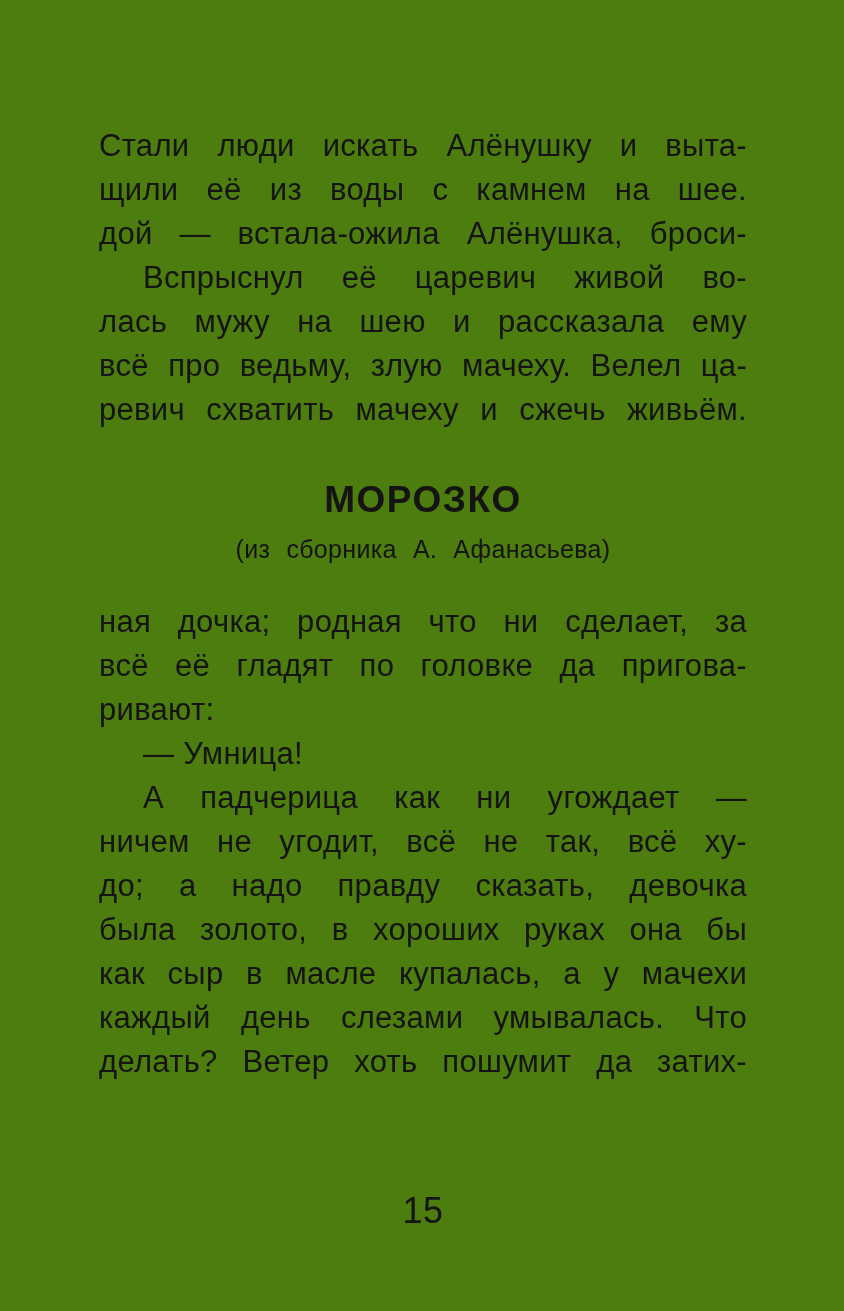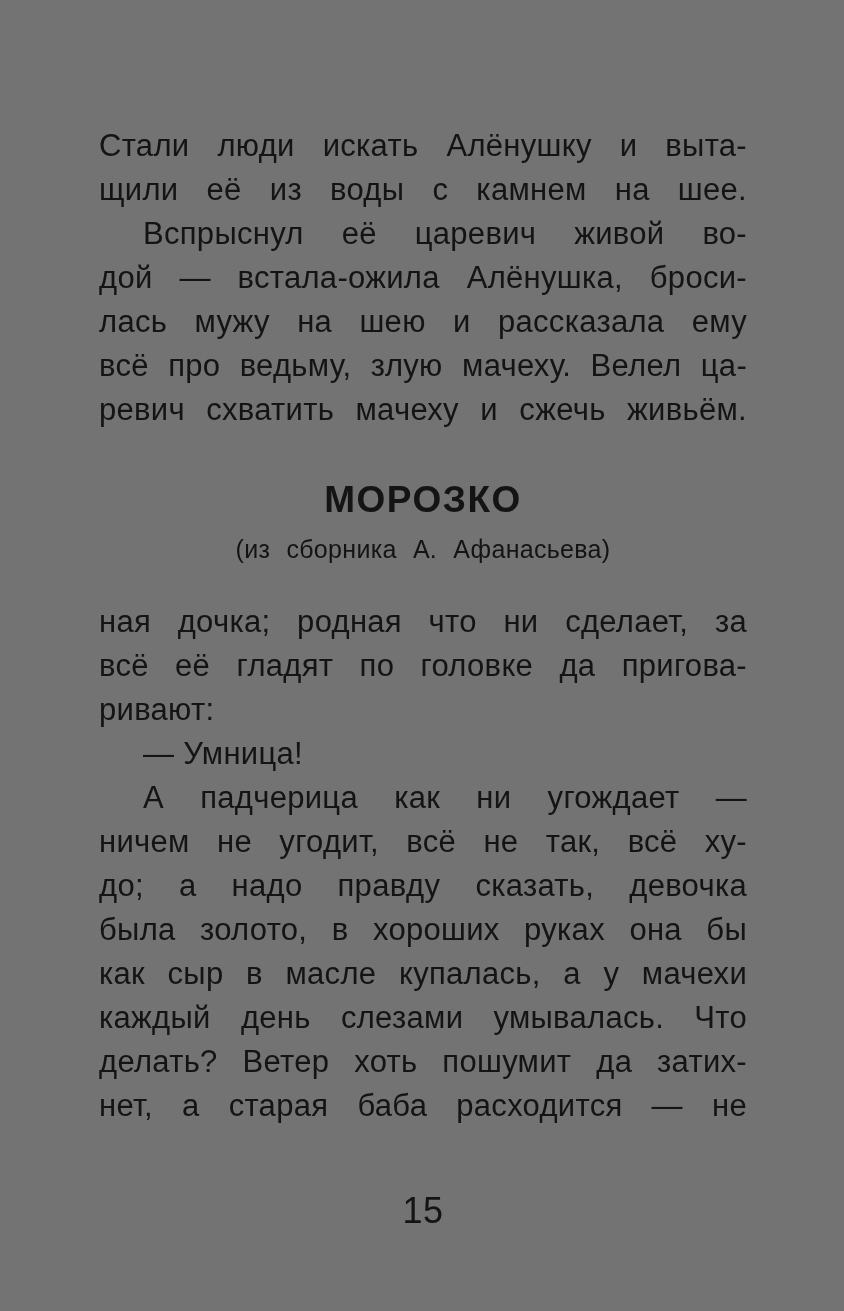--- a/index.html
+++ b/index.html
@@ -4,21 +4,21 @@
 <style>
   html, body {
     margin: 0;
     padding: 0;
     background: #ffffff;
   }
   .book-page {
     position: relative;
     width: 844px;
     height: 1311px;
-    background: #737373;
+    background: #4d7c0f;
     color: #141414;
     font-family: "Liberation Sans", "DejaVu Sans", sans-serif;
     overflow: hidden;
   }
   .text-block {
     position: absolute;
     left: 99px;
     top: 124px;
     width: 648px;
   }
@@ -80,22 +80,22 @@
 <div class="book-page">
 
   <div class="text-block">
 
     <div>
       <div class="line">Стали люди искать Алёнушку и выта-</div>
       <div class="line">щили её из воды с камнем на шее.</div>
     </div>
 
     <div>
+      <div class="line">дой — встала-ожила Алёнушка, броси-</div>
       <div class="line indent">Вспрыснул её царевич живой во-</div>
-      <div class="line">дой — встала-ожила Алёнушка, броси-</div>
       <div class="line">лась мужу на шею и рассказала ему</div>
       <div class="line">всё про ведьму, злую мачеху. Велел ца-</div>
       <div class="line">ревич схватить мачеху и сжечь живьём.</div>
     </div>
 
     <div class="chapter-head">
       <div class="chapter-title">МОРОЗКО</div>
       <div class="chapter-subtitle">(из сборника А. Афанасьева)</div>
     </div>
     <div class="after-head-gap"></div>
@@ -111,20 +111,19 @@
     </div>
 
     <div>
       <div class="line indent">А падчерица как ни угождает —</div>
       <div class="line">ничем не угодит, всё не так, всё ху-</div>
       <div class="line">до; а надо правду сказать, девочка</div>
       <div class="line">была золото, в хороших руках она бы</div>
       <div class="line">как сыр в масле купалась, а у мачехи</div>
       <div class="line">каждый день слезами умывалась. Что</div>
       <div class="line">делать? Ветер хоть пошумит да затих-</div>
-      <div class="line">нет, а старая баба расходится — не</div>
     </div>
 
   </div>
 
   <div class="page-number">15</div>
 
 </div>
 
 </body></html>

